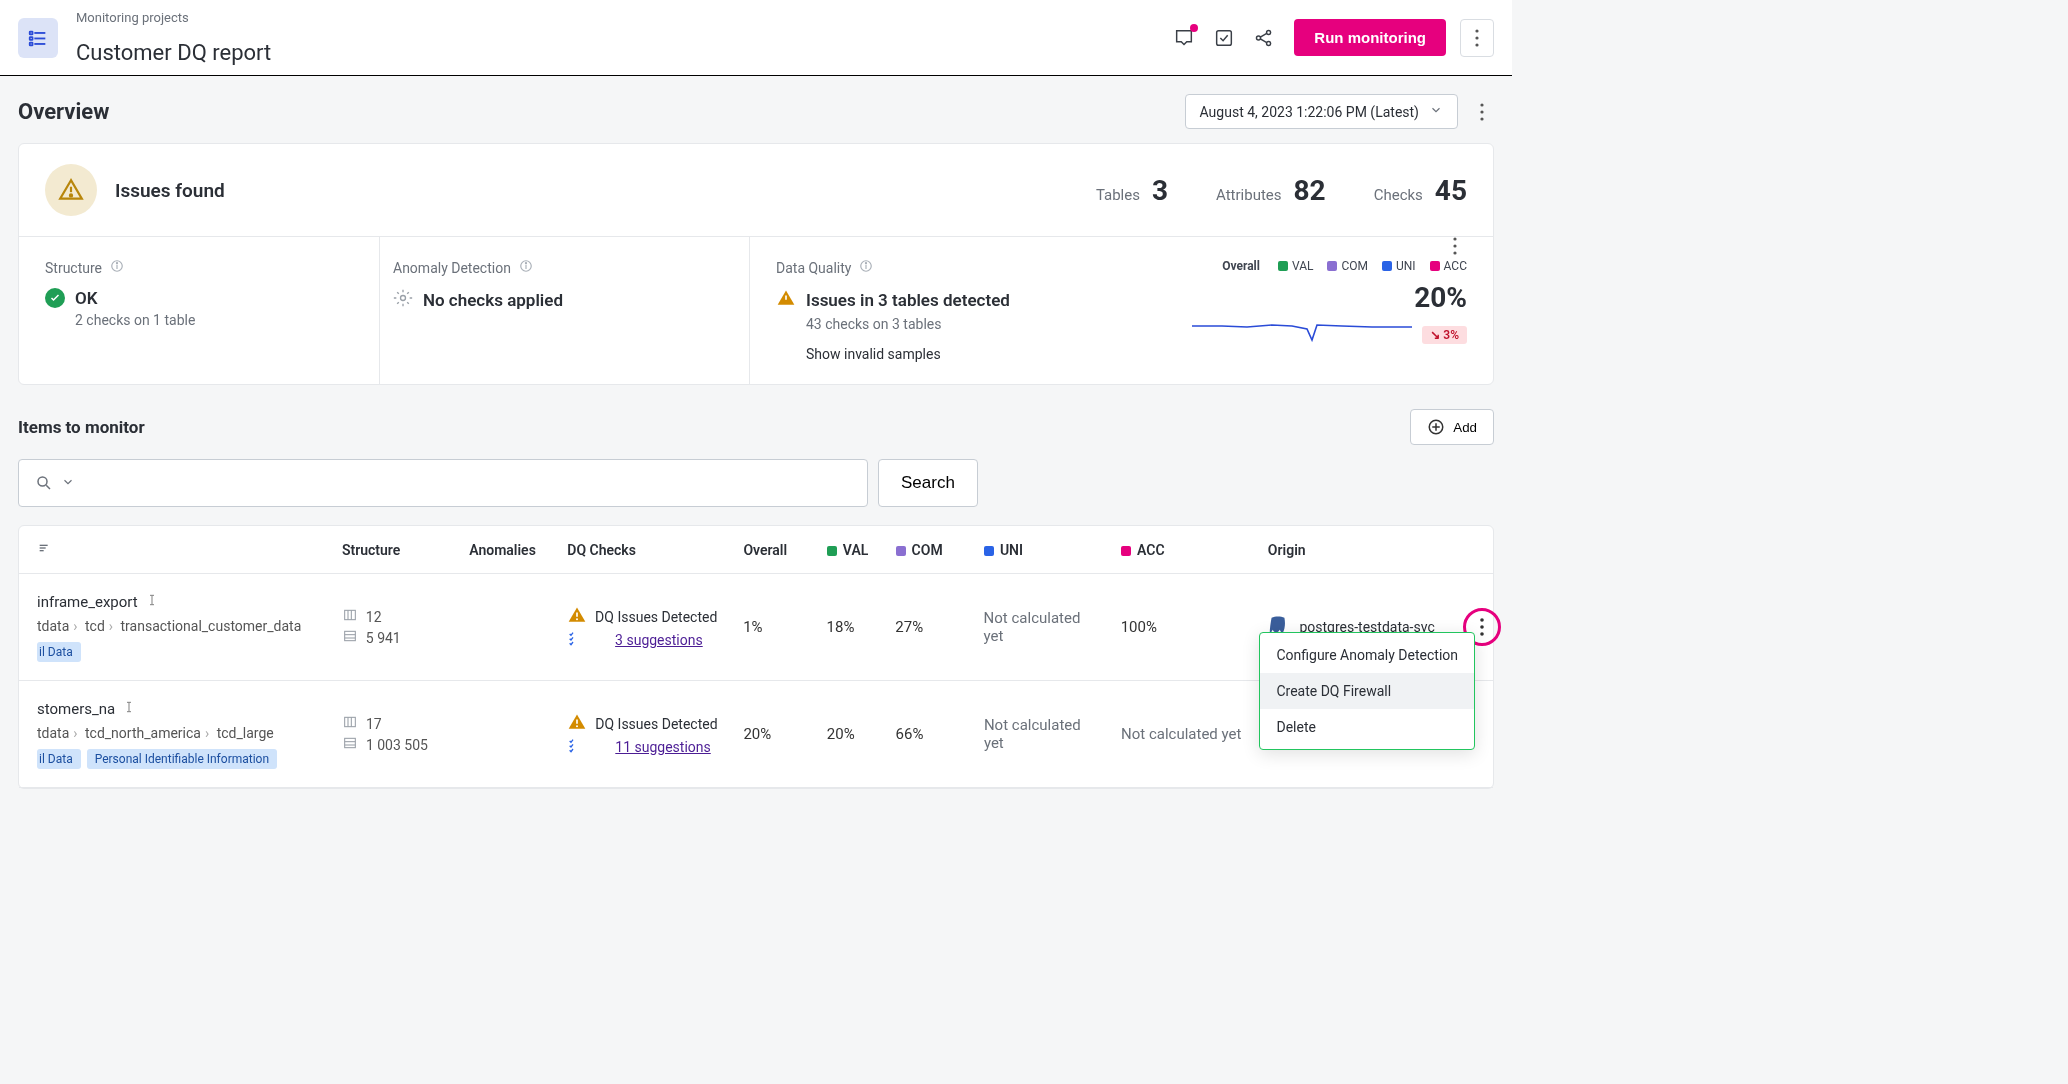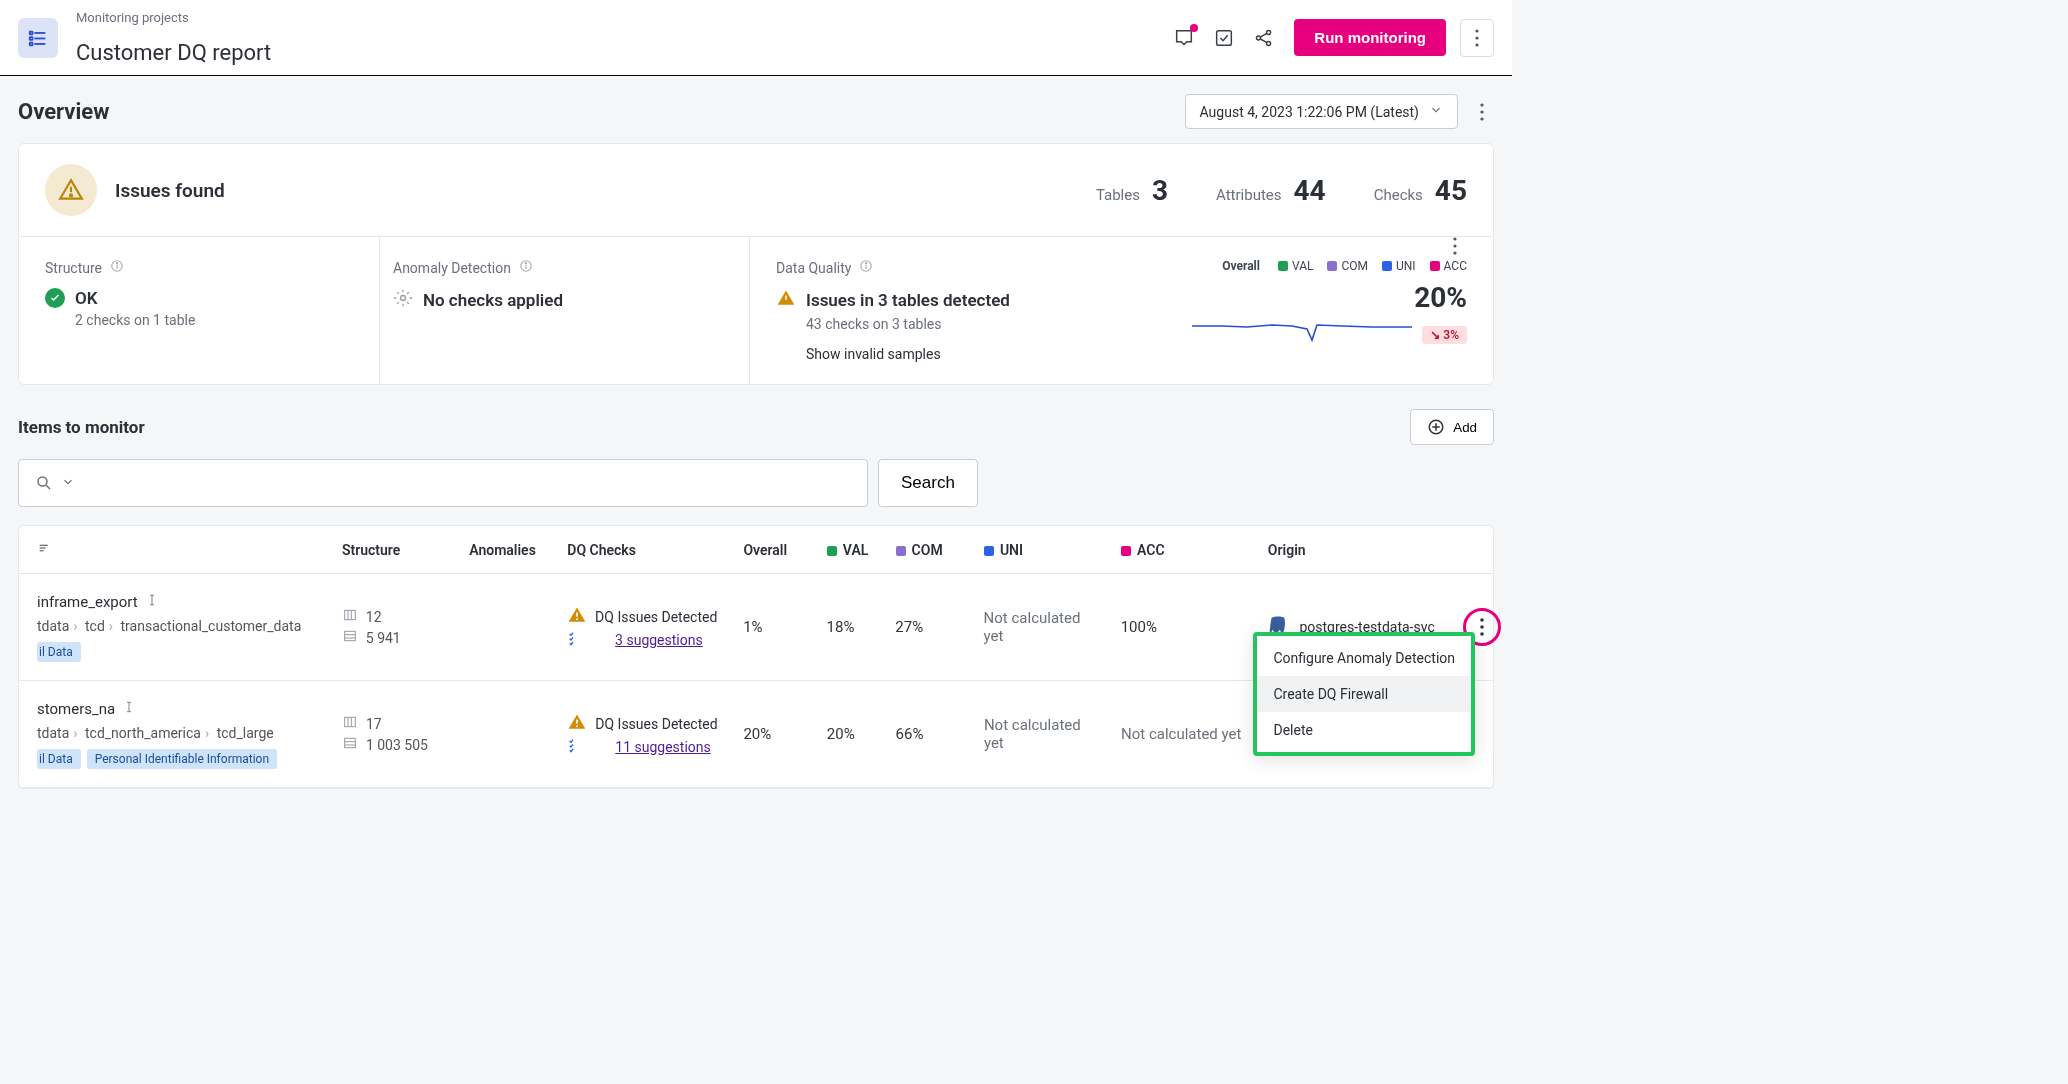--- a/index.html
+++ b/index.html
@@ -170,21 +170,21 @@
   .origin-cell { display:flex; align-items:center; gap:10px; }
   .pg-icon svg { width:22px; height:22px; }
 
   .row-kebab {
     width:38px; height:38px; border:3px solid #e6007e; border-radius:50%;
     display:flex; align-items:center; justify-content:center; cursor:pointer;
   }
 
   .menu {
     position:absolute; top:58px; right:18px; z-index:20;
-    background:#fff; border:4px solid #22c55e; border-radius:4px;
+    background:#fff; border:1px solid #22c55e; border-radius:4px;
     box-shadow: 0 4px 18px rgba(0,0,0,.12);
     min-width:210px; padding:4px 0;
   }
   .menu-item { padding:10px 16px; cursor:pointer; font-size:14px; }
   .menu-item.hover { background:#f0f2f4; }
 
   .info-icon svg { width:14px; height:14px; color:#aab0b8; }
   .chev svg { width:14px; height:14px; color:#6b717a; }
 
   .sort-icon svg { width:16px; height:16px; color:#6b717a; }
@@ -271,21 +271,21 @@
           </svg>
       </div>
       <div class="issues-label">Issues found</div>
       <div class="summary-counts">
         <div class="count-pair">
           <span class="count-label">Tables</span>
           <span class="count-num">3</span>
         </div>
         <div class="count-pair">
           <span class="count-label">Attributes</span>
-          <span class="count-num">44</span>
+          <span class="count-num">82</span>
         </div>
         <div class="count-pair">
           <span class="count-label">Checks</span>
           <span class="count-num">45</span>
         </div>
       </div>
     </div>
 
     <div class="summary-bottom">
       <div class="panel p1">

